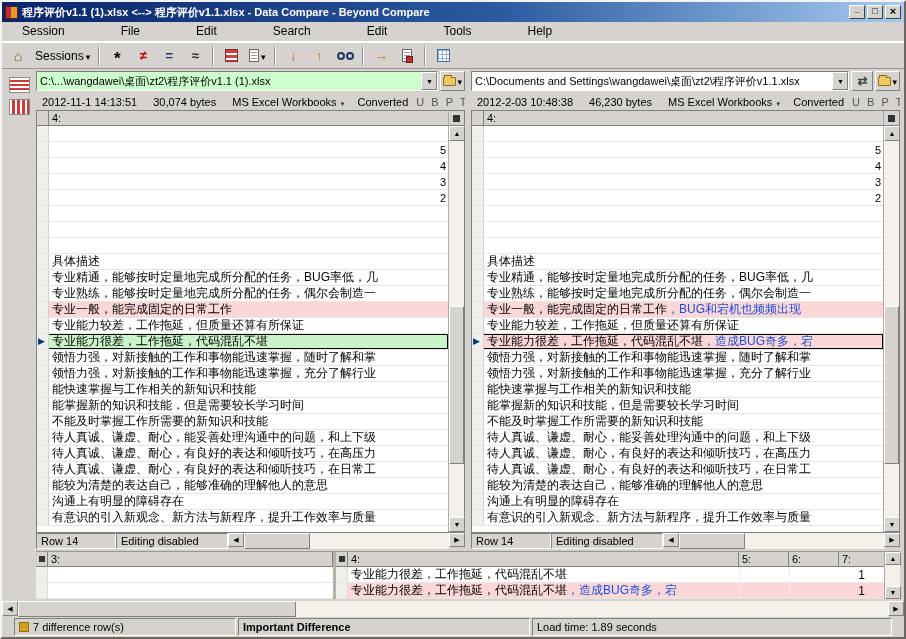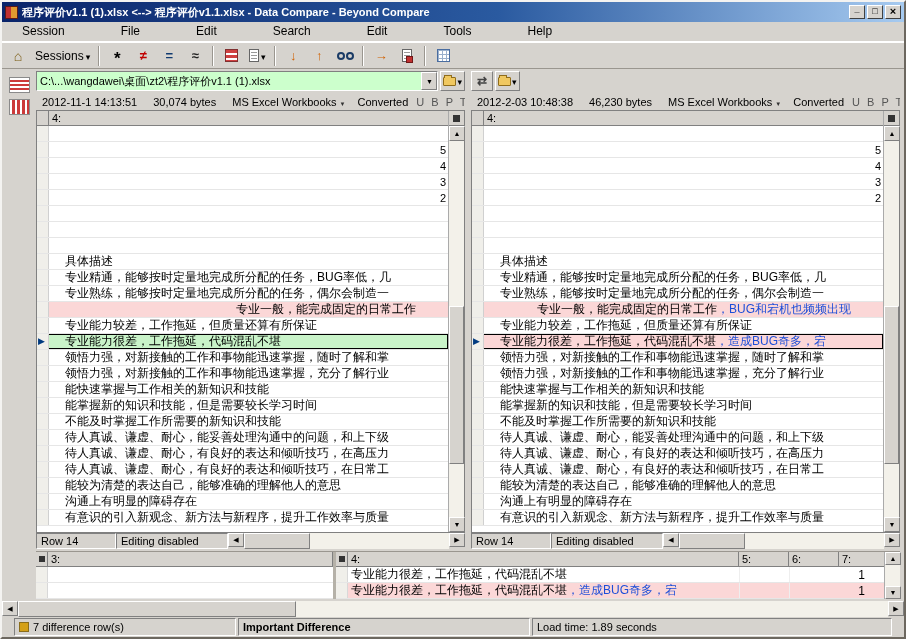--- a/index.html
+++ b/index.html
@@ -75,23 +75,23 @@
   .grids{flex:1;display:flex;gap:6px;min-height:0;}
   .grid{flex:1 1 0;display:flex;min-width:0;border:1px solid #808080;background:#fff;}
   .grid-main{flex:1;display:flex;flex-direction:column;min-width:0;}
   .ghead{height:15px;flex:0 0 auto;display:flex;background:#d6d3ce;font-size:11px;}
   .gh-mark{width:12px;flex:0 0 auto;border-right:1px solid #808080;border-bottom:1px solid #808080;}
   .gh-col{flex:1;display:flex;align-items:center;padding:0 3px;border-bottom:1px solid #808080;min-width:0;}
   .gbody{flex:1;overflow:hidden;background:#fff;}
   .grow{height:16px;display:flex;align-items:center;border-bottom:1px solid #e6e6e6;}
   .gmark{width:12px;align-self:stretch;flex:0 0 auto;border-right:1px solid #d0d0d0;background:#f0efea;position:relative;}
   .gmark.on::before{content:"▶";position:absolute;left:1px;top:2px;font-size:9px;color:#003a80;}
-  .gcell{flex:1;min-width:0;padding:0 16px;white-space:nowrap;overflow:hidden;font-size:12px;}
+  .gcell{flex:1;min-width:0;padding:0 3px;white-space:nowrap;overflow:hidden;font-size:12px;}
   .gval{width:16px;flex:0 0 auto;text-align:right;padding-right:2px;font-size:11px;}
-  .grow.diff{background:#fbd7d7;text-align:right;}
+  .grow.diff{background:#fbd7d7;}
   .grow.cur-l{background:#c9f3c9;box-shadow:inset 0 0 0 1px #000;}
   .grow.cur-r{background:#fbd7d7;box-shadow:inset 0 0 0 1px #000;}
   .redtxt{color:#1d4ed8;}
 
   
   .vscroll{width:16px;flex:0 0 auto;display:flex;flex-direction:column;background:#ece9e4;border-left:1px solid #aaa;}
   .vs-corner{height:15px;flex:0 0 auto;background:#d6d3ce;border-bottom:1px solid #808080;display:flex;align-items:center;justify-content:center;}
   .vs-corner::before{content:"";width:7px;height:7px;background:#333;}
   .sb-btn{width:16px;height:15px;flex:0 0 auto;background:#d6d3ce;border:1px solid;border-color:#fff #808080 #808080 #fff;display:flex;align-items:center;justify-content:center;font-size:7px;}
   .sb-btn.up::before{content:"▲";}
@@ -238,20 +238,24 @@
           <div class="combo green">
             <span class="combo-text">C:\...\wangdawei\桌面\zt2\程序评价v1.1 (1).xlsx</span>
             <span class="combo-btn"></span>
           </div>
           <span class="small-btn">
               <span class="folder-ic"></span>
               <span class="dd-arrow"></span>
             </span>
         </div>
         <div class="path-group">
+          <div class="combo">
+            <span class="combo-text">C:\Documents and Settings\wangdawei\桌面\zt2\程序评价v1.1.xlsx</span>
+            <span class="combo-btn"></span>
+          </div>
           <span class="small-btn">
               <span class="glyph g-swap">⇄</span>
             </span>
           <span class="small-btn">
               <span class="folder-ic"></span>
               <span class="dd-arrow"></span>
             </span>
         </div>
       </div>
 

